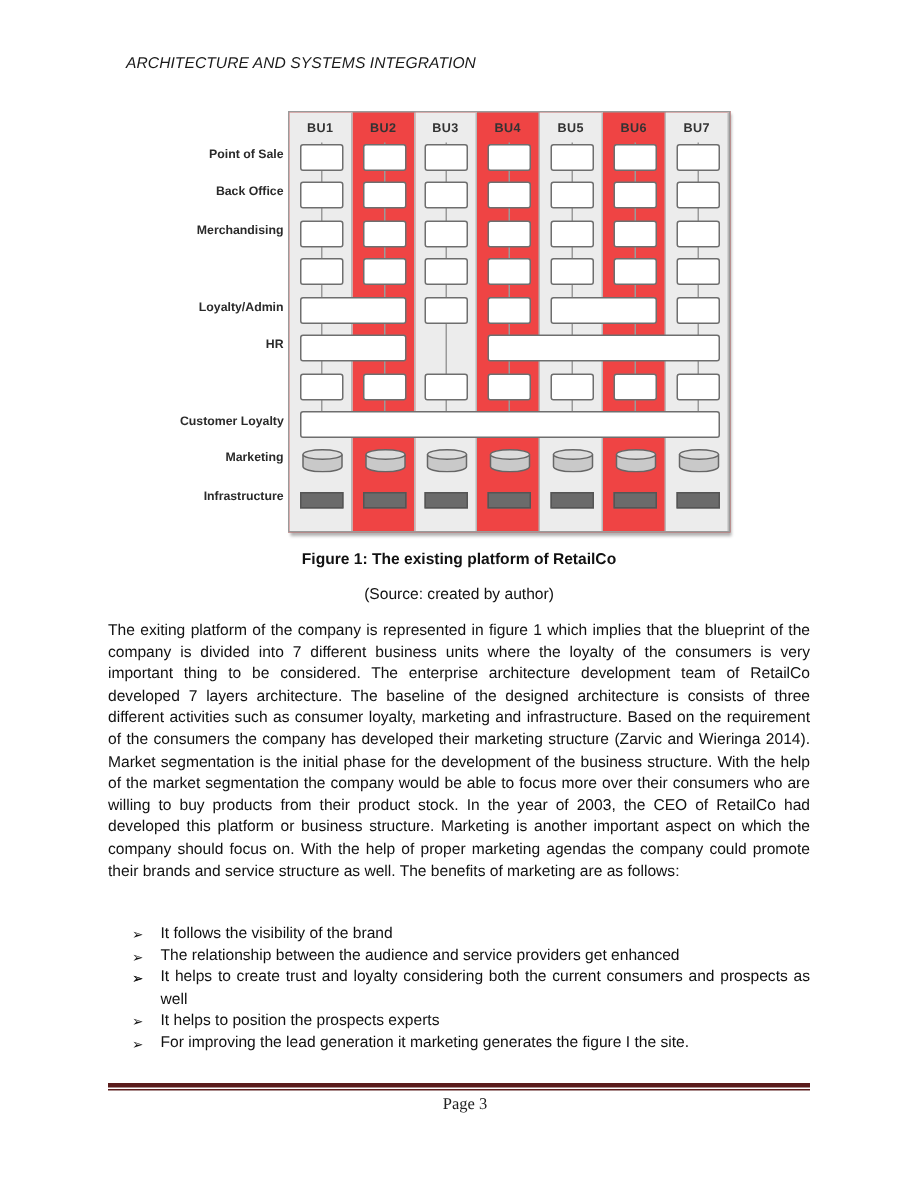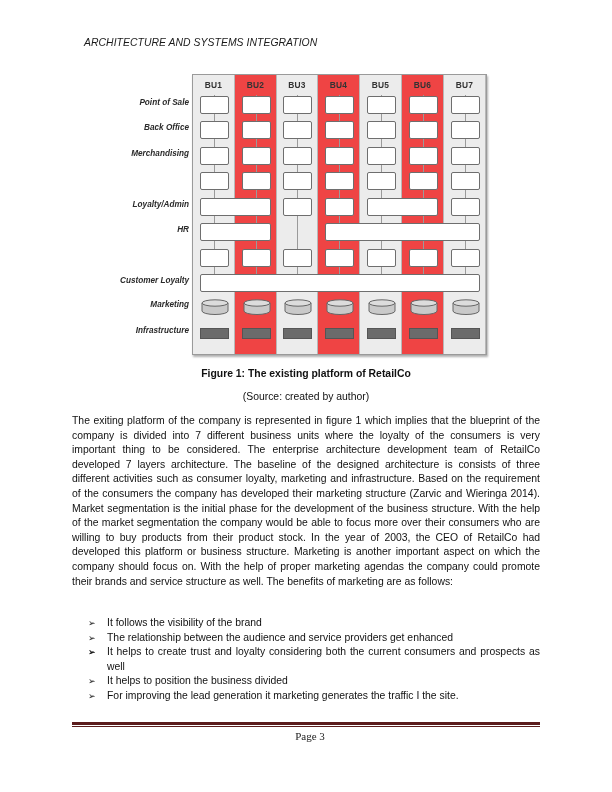--- a/index.html
+++ b/index.html
@@ -2,21 +2,21 @@
 <html><head>
 <meta charset="utf-8">
 <style>
   html, body { margin:0; padding:0; background:#ffffff; }
   body { width:612px; height:792px; position:relative; overflow:hidden;
          font-family:"Liberation Sans","DejaVu Sans",sans-serif; color:#111; }
   .header { position:absolute; left:84px; top:37px; font-size:10.4px; letter-spacing:0.05px; color:#1a1a1a;font-style:italic; }
 
   .figure { position:absolute; left:120px; top:70px; width:372px; height:290px; }
   .row-label { position:absolute; right:0; width:69px; text-align:right; font-size:8.2px; font-weight:bold; color:#2a2a2a; white-space:nowrap; }
-  .labels { position:absolute; left:0; top:0; width:69px; height:290px;font-style:italic; }
+  .labels { position:absolute; left:0; top:0; width:69px; height:290px; }
 
   .frame { position:absolute; left:72px; top:4px; width:293px; height:279px; border:1px solid #9a9a9a;
            box-shadow:1px 2px 2px #b0b0b0; background:#ef4444; }
   .col { position:absolute; top:0; height:279px; border-right:1px solid #b8b8b8; box-sizing:border-box; }
   .col.shade { background:#ececec; }
   .col:last-child { border-right:none; }
   .bu-label { position:absolute; top:5px; left:0; right:0; text-align:center; font-size:8.4px; font-weight:bold; color:#333; letter-spacing:0.3px; }
   .vline { position:absolute; width:1px; background:#9a9a9a; }
   .box { position:absolute; background:#fff; border:1px solid #6e6e6e; border-radius:2px; box-sizing:border-box; }
   .cyl { position:absolute; width:28px; height:16px; }
@@ -177,19 +177,19 @@
 <div class="caption bold">Figure 1: The existing platform of RetailCo</div>
 <div class="caption src">(Source: created by author)</div>
 
 <div class="para">The exiting platform of the company is represented in figure 1 which implies that the blueprint of the company is divided into 7 different business units where the loyalty of the consumers is very important thing to be considered. The enterprise architecture development team of RetailCo developed 7 layers architecture. The baseline of the designed architecture is consists of three different activities such as consumer loyalty, marketing and infrastructure. Based on the requirement of the consumers the company has developed their marketing structure (Zarvic and Wieringa 2014). Market segmentation is the initial phase for the development of the business structure. With the help of the market segmentation the company would be able to focus more over their consumers who are willing to buy products from their product stock. In the year of 2003, the CEO of RetailCo had developed this platform or business structure. Marketing is another important aspect on which the company should focus on. With the help of proper marketing agendas the company could promote their brands and service structure as well. The benefits of marketing are as follows:</div>
 
 <ul class="list">
   <li><span class="bullet">➢</span><span>It follows the visibility of the brand</span></li>
   <li><span class="bullet">➢</span><span>The relationship between the audience and service providers get enhanced</span></li>
   <li><span class="bullet">➢</span></li>
   <li><span class="bullet">➢</span><span>It helps to create trust and loyalty considering both the current consumers and prospects as well</span></li>
-  <li><span class="bullet">➢</span><span>It helps to position the business divided</span></li>
-  <li><span class="bullet">➢</span><span>For improving the lead generation it marketing generates the traffic I the site.</span></li>
+  <li><span class="bullet">➢</span><span>It helps to position the prospects experts</span></li>
+  <li><span class="bullet">➢</span><span>For improving the lead generation it marketing generates the figure I the site.</span></li>
 </ul>
 
 <div class="rule-thick"></div>
 <div class="rule-thin"></div>
 <div class="page-num">Page 3</div>
 
 </body></html>

